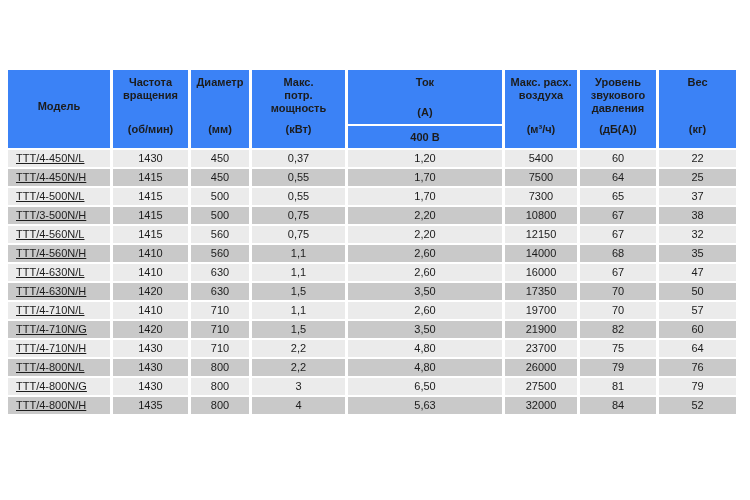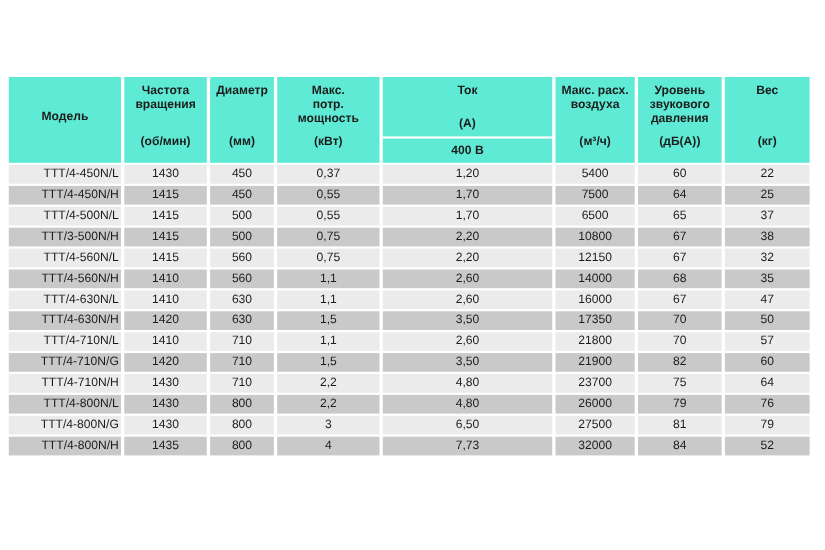--- a/index.html
+++ b/index.html
@@ -14,21 +14,21 @@
   table.spec {
     border-collapse: separate;
     border-spacing: 3px 2px;
     table-layout: fixed;
     width: 734px;
     margin: 68px 0 0 5px;
   }
   td { box-sizing: border-box; overflow: hidden; }
   
   thead td {
-    background: #5eead4;
+    background: #3b82f6;
     padding: 0;
     vertical-align: top;
     font-weight: bold;
     font-size: 11px;
     text-align: center;
   }
   .hcell {
     box-sizing: border-box;
     height: 71px;
     padding: 6px 2px 5px 2px;
@@ -46,22 +46,23 @@
   tbody td {
     height: 17px;
     font-size: 11px;
     line-height: 15px;
     text-align: center;
     padding: 1px 2px;
     background: #ebebeb;
   }
   tbody tr:nth-child(even) td { background: #c9c9c9; }
   tbody td.model {
-    text-align: right;
+    text-align: left;
     padding-left: 8px;
+    text-decoration: underline;
   }
 </style>
 </head>
 <body>
 
 <div class="page">
   <table class="spec">
     <colgroup>
       <col style="width:102px">
       <col style="width:75px">
@@ -154,21 +155,21 @@
     <td>7500</td>
     <td>64</td>
     <td>25</td>
   </tr>
         <tr>
     <td class="model">TTT/4-500N/L</td>
     <td>1415</td>
     <td>500</td>
     <td>0,55</td>
     <td>1,70</td>
-    <td>6500</td>
+    <td>7300</td>
     <td>65</td>
     <td>37</td>
   </tr>
         <tr>
     <td class="model">TTT/3-500N/H</td>
     <td>1415</td>
     <td>500</td>
     <td>0,75</td>
     <td>2,20</td>
     <td>10800</td>
@@ -214,21 +215,21 @@
     <td>17350</td>
     <td>70</td>
     <td>50</td>
   </tr>
         <tr>
     <td class="model">TTT/4-710N/L</td>
     <td>1410</td>
     <td>710</td>
     <td>1,1</td>
     <td>2,60</td>
-    <td>21800</td>
+    <td>19700</td>
     <td>70</td>
     <td>57</td>
   </tr>
         <tr>
     <td class="model">TTT/4-710N/G</td>
     <td>1420</td>
     <td>710</td>
     <td>1,5</td>
     <td>3,50</td>
     <td>21900</td>
@@ -263,20 +264,20 @@
     <td>6,50</td>
     <td>27500</td>
     <td>81</td>
     <td>79</td>
   </tr>
         <tr>
     <td class="model">TTT/4-800N/H</td>
     <td>1435</td>
     <td>800</td>
     <td>4</td>
-    <td>7,73</td>
+    <td>5,63</td>
     <td>32000</td>
     <td>84</td>
     <td>52</td>
   </tr>
       </tbody>
   </table>
 </div>
 
 </body></html>

